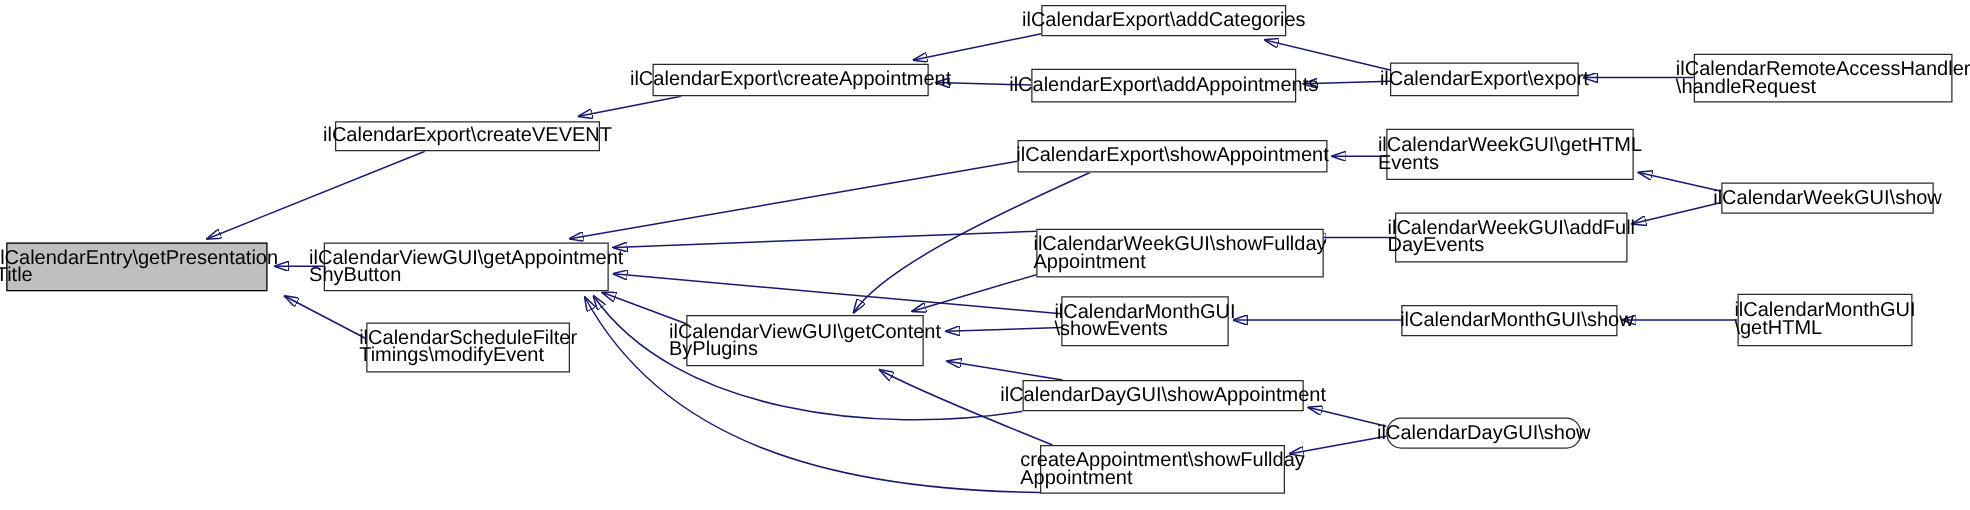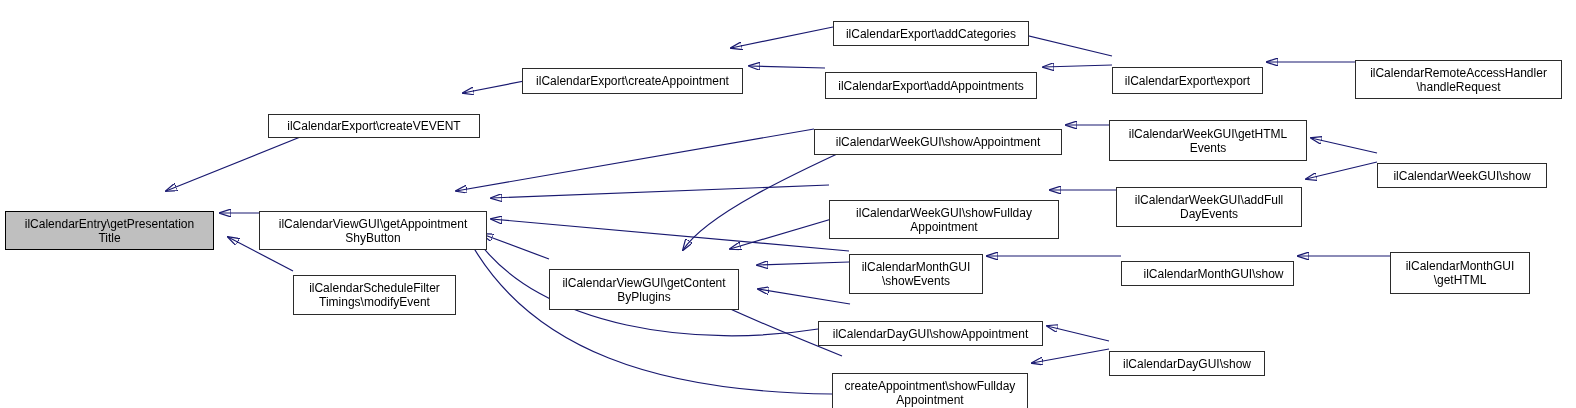--- a/index.html
+++ b/index.html
@@ -16,29 +16,28 @@
     left: 0; top: 0;
     width: 1576px; height: 408px;
     pointer-events: none;
   }
   .node {
     position: absolute;
     box-sizing: border-box;
     background: #ffffff;
     border: 1px solid #2b2b2b;
     color: #000000;
-    font-size: 12px;
+    font-size: 16px;
     line-height: 14px;
     display: flex;
     align-items: center;
     justify-content: center;
-    text-align: center;
+    text-align: left;
     white-space: pre-line;
     cursor: pointer;
-    margin-top: 17px;
   }
   .node.focus {
     background: #bfbfbf;
     border: 1.5px solid #000000;
     cursor: default;
   }
   #edges path { stroke: #191970; stroke-width: 1.2; fill: none; }
 </style>
 </head>
 <body>
@@ -87,33 +86,33 @@
 ShyButton</div>
   <div class="node" style="left:293px;  top:258px; width:163px; height:40px;">ilCalendarScheduleFilter
 Timings\modifyEvent</div>
   <div class="node" style="left:268px;  top:97px;  width:212px; height:24px;">ilCalendarExport\createVEVENT</div>
   <div class="node" style="left:522px;  top:51px;  width:221px; height:26px;">ilCalendarExport\createAppointment</div>
   <div class="node" style="left:833px;  top:4px;   width:196px; height:25px;">ilCalendarExport\addCategories</div>
   <div class="node" style="left:825px;  top:55px;  width:212px; height:27px;">ilCalendarExport\addAppointments</div>
   <div class="node" style="left:1112px; top:50px;  width:151px; height:27px;">ilCalendarExport\export</div>
   <div class="node" style="left:1355px; top:43px;  width:207px; height:39px;">ilCalendarRemoteAccessHandler
 \handleRequest</div>
-  <div class="node" style="left:814px;  top:112px; width:248px; height:26px;">ilCalendarWeekGUI\showAppointment</div>
+  <div class="node" style="left:814px;  top:112px; width:248px; height:26px;">ilCalendarExport\showAppointment</div>
   <div class="node" style="left:1109px; top:103px; width:198px; height:41px;">ilCalendarWeekGUI\getHTML
 Events</div>
   <div class="node" style="left:1377px; top:146px; width:170px; height:25px;">ilCalendarWeekGUI\show</div>
   <div class="node" style="left:829px;  top:183px; width:230px; height:39px;">ilCalendarWeekGUI\showFullday
 Appointment</div>
   <div class="node" style="left:1116px; top:170px; width:186px; height:40px;">ilCalendarWeekGUI\addFull
 DayEvents</div>
   <div class="node" style="left:549px;  top:252px; width:190px; height:41px;">ilCalendarViewGUI\getContent
 ByPlugins</div>
   <div class="node" style="left:849px;  top:237px; width:134px; height:40px;">ilCalendarMonthGUI
 \showEvents</div>
   <div class="node" style="left:1121px; top:244px; width:173px; height:25px;padding-left:12px;">ilCalendarMonthGUI\show</div>
   <div class="node" style="left:1390px; top:235px; width:140px; height:42px;">ilCalendarMonthGUI
 \getHTML</div>
   <div class="node" style="left:818px;  top:304px; width:225px; height:25px;">ilCalendarDayGUI\showAppointment</div>
-  <div class="node" style="left:1109px; top:334px; width:156px; height:25px;">ilCalendarDayGUI\show</div>
+  <div class="node" style="left:1109px; top:334px; width:156px; height:25px;border-radius:12px;">ilCalendarDayGUI\show</div>
   <div class="node" style="left:832px;  top:356px; width:196px; height:39px;">createAppointment\showFullday
 Appointment</div>
 
 </div>
 
 </body></html>

